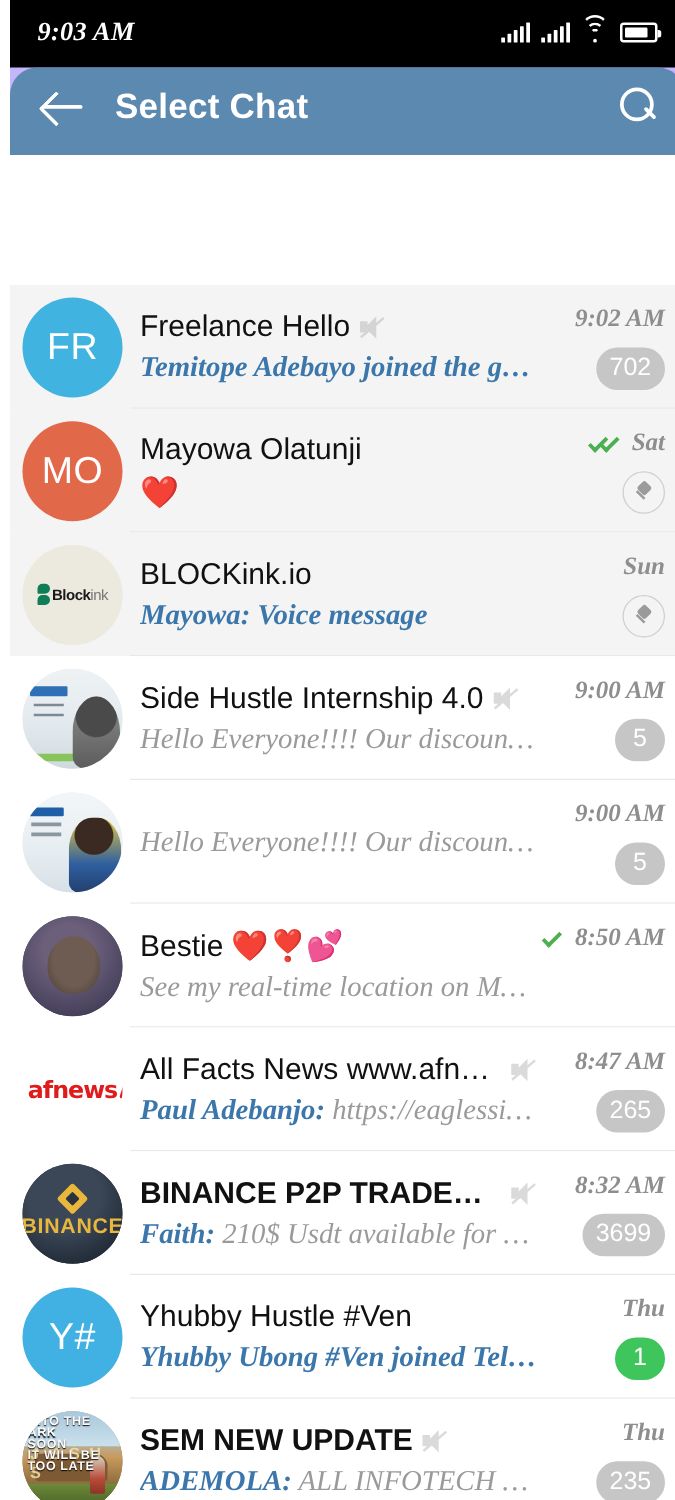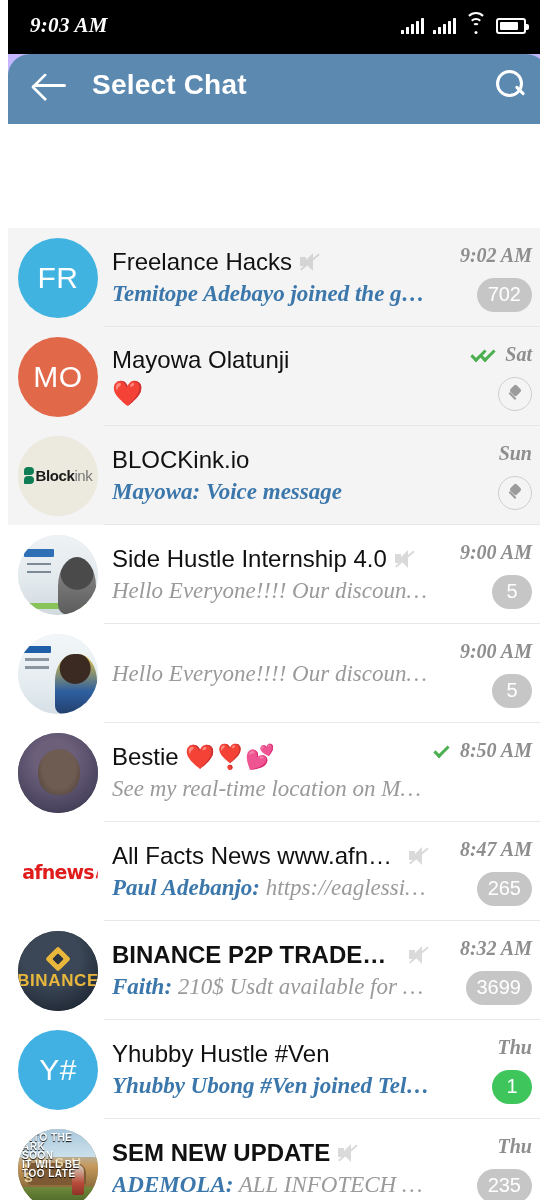--- a/index.html
+++ b/index.html
@@ -133,21 +133,21 @@
   .chk i { position:absolute; display:block; width: 15px; height: 8px;
            border-left: 3px solid #4caf50; border-bottom: 3px solid #4caf50;
            transform: rotate(-45deg); }
   .chk i.a { left: 0px; top: 3px; }
   .chk.dbl { width: 28px; }
   .chk.dbl i.b { left: 9px; top: 3px; }
 
   
   .pic { position:absolute; inset:0; }
   .pic.blockink { background:#eceade; display:flex; align-items:center; justify-content:center; }
-  .bi-txt { font-size: 15px; font-weight: bold; color:#1a1a1a; letter-spacing:-.4px; }
+  .bi-txt { font-size: 12px; font-weight: bold; color:#1a1a1a; letter-spacing:-.4px; }
   .bi-txt span { color:#777; font-weight:500; }
   .bi-mark { width:10px; height:18px; margin-right:2px; position:relative; }
   .bi-mark::before, .bi-mark::after { content:""; position:absolute; left:0; width:10px;
      height:8px; background:#0f7d55; border-radius: 5px 5px 5px 1px; }
   .bi-mark::before { top:0; } .bi-mark::after { top:9px; }
 
   .pic.shi1 { background: linear-gradient(180deg,#eef2f4 0%,#e3eaee 55%,#cfd9de 100%); }
   .pic.shi1::before { content:""; position:absolute; left:6px; top:14px; width:30px; height:8px;
      background:#2f6fb5; border-radius:1px; box-shadow: 0 11px 0 -3px #7c8a96, 0 19px 0 -3px #7c8a96; }
   .pic.shi1::after { content:""; position:absolute; right:2px; bottom:0; width:38px; height:58px;
@@ -247,21 +247,21 @@
   <div class="scrollwrap">
     <div class="gap"></div>
     <div class="scrollbar"></div>
     <div id="chat-list">
         <div class="row pinned">
           <div class="avatar" style="background:#40b3e0;">
             <span>FR</span>
           </div>
           <div class="center">
             <div class="line1">
-              <span class="name">Freelance Hacks</span>
+              <span class="name">Freelance Hello</span>
               <span class="mute">
                 <span class="spk"></span>
                 <span class="cone"></span>
                 <span class="slash"></span>
               </span>
             </div>
             <div class="preview blue"><span>Temitope Adebayo joined the group</span></div>
           </div>
           <div class="right">
             <div class="meta">

